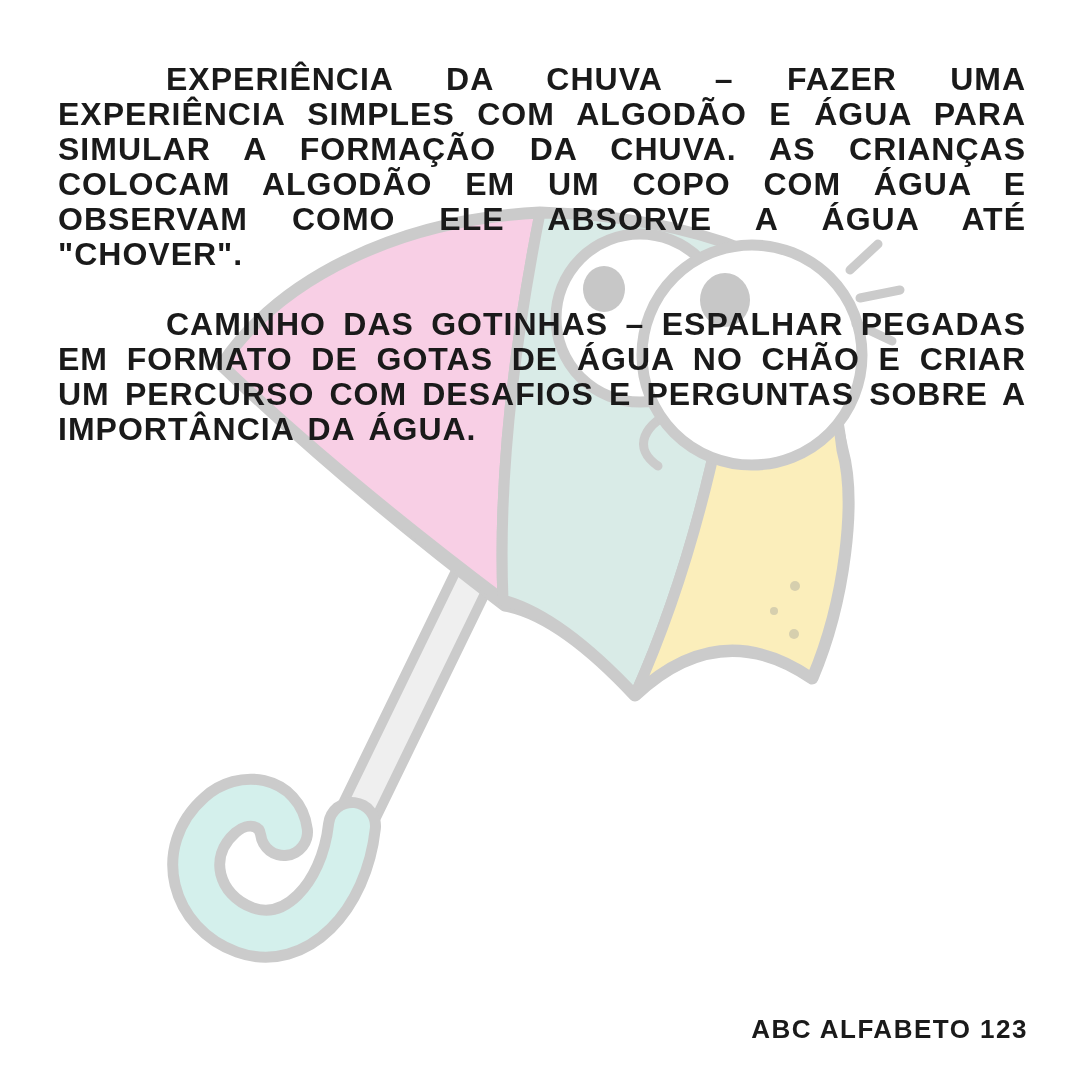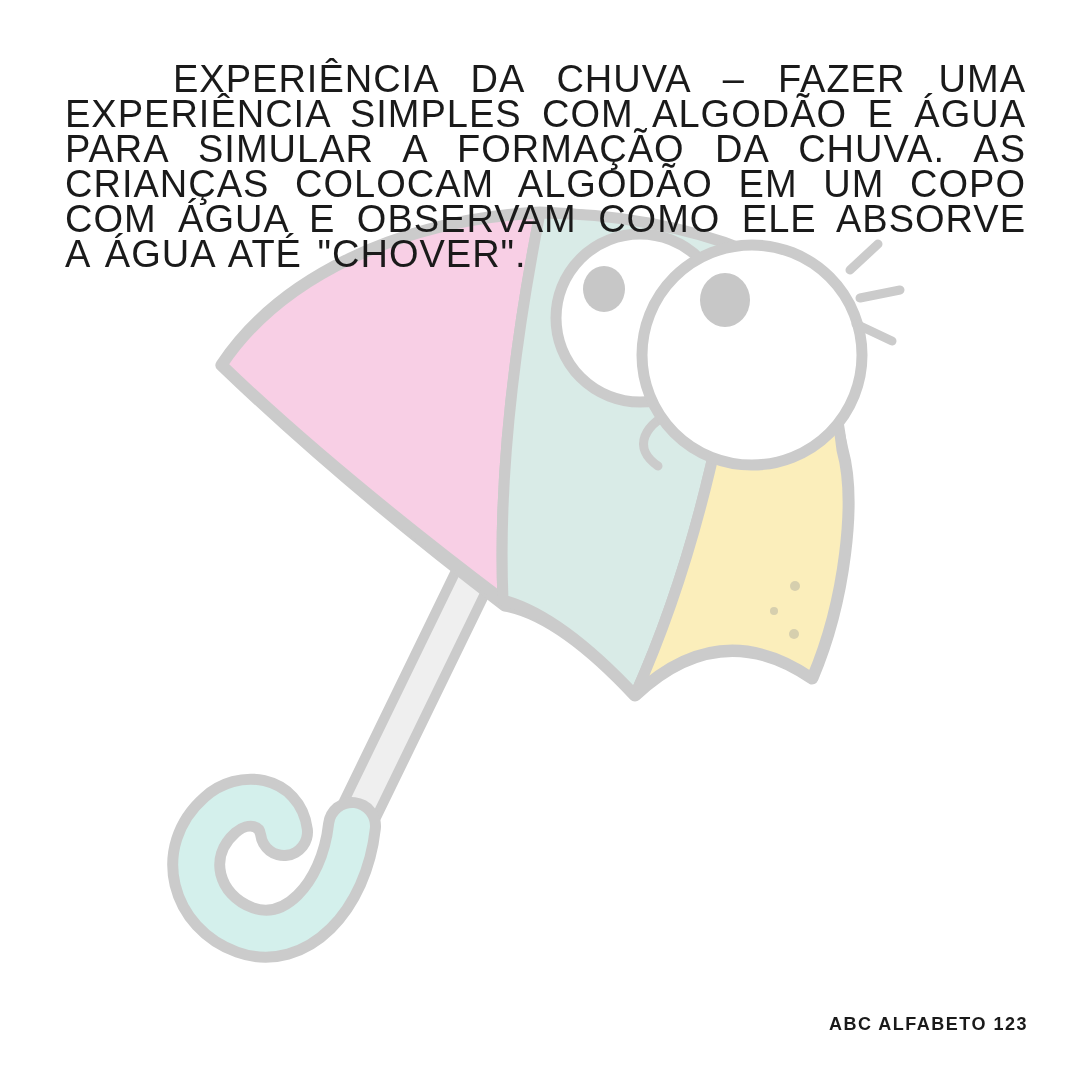--- a/index.html
+++ b/index.html
@@ -27,34 +27,34 @@
   .wm-hook-o    { stroke: #cbcbcb; stroke-width: 58; stroke-linecap: round; fill: none; }
   .wm-hook-i    { stroke-width: 36; stroke-linecap: round; fill: none; }
   .wm-eye       { stroke: #cbcbcb; stroke-width: 11; }
 
   .content {
     position: absolute;
     left: 54px; top: 62px;
     width: 972px;
   }
   .para {
-    margin: 0 0 35px 11px;
-    font-size: 38px;
+    margin: 0 0 35px 4px;
+    font-size: 32px;
     line-height: 35px;
-    font-weight: 400;
+    font-weight: 700;
     letter-spacing: 1px;
     word-spacing: 4px;
     color: #1a1a1a;
     text-align: justify;
     text-indent: 108px;
   }
   .credit {
     position: absolute;
     right: 52px; top: 1014px;
-    font-size: 18px;
+    font-size: 26px;
     font-weight: 700;
     letter-spacing: 1.5px;
     color: #1a1a1a;
     text-align: left;
   }
 </style>
 </head>
 <body>
 
 <div class="canvas">
@@ -97,16 +97,17 @@
       <g>
         <line class="wm-line" x1="850" y1="270" x2="878" y2="244"></line>
         <line class="wm-line" x1="860" y1="298" x2="900" y2="290"></line>
         <line class="wm-line" x1="856" y1="324" x2="892" y2="341"></line>
       </g>
     </g>
   </svg>
 
   <main class="content">
     <p class="para">EXPERIÊNCIA DA CHUVA – FAZER UMA EXPERIÊNCIA SIMPLES COM ALGODÃO E ÁGUA PARA SIMULAR A FORMAÇÃO DA CHUVA. AS CRIANÇAS COLOCAM ALGODÃO EM UM COPO COM ÁGUA E OBSERVAM COMO ELE ABSORVE A ÁGUA ATÉ "CHOVER".</p>
+    <p class="para">CAMINHO DAS GOTINHAS – ESPALHAR PEGADAS EM FORMATO DE GOTAS DE ÁGUA NO CHÃO E CRIAR UM PERCURSO COM DESAFIOS E PERGUNTAS SOBRE A IMPORTÂNCIA DA ÁGUA.</p>
   </main>
 
   <div class="credit">ABC ALFABETO 123</div>
 </div>
 
 </body></html>

